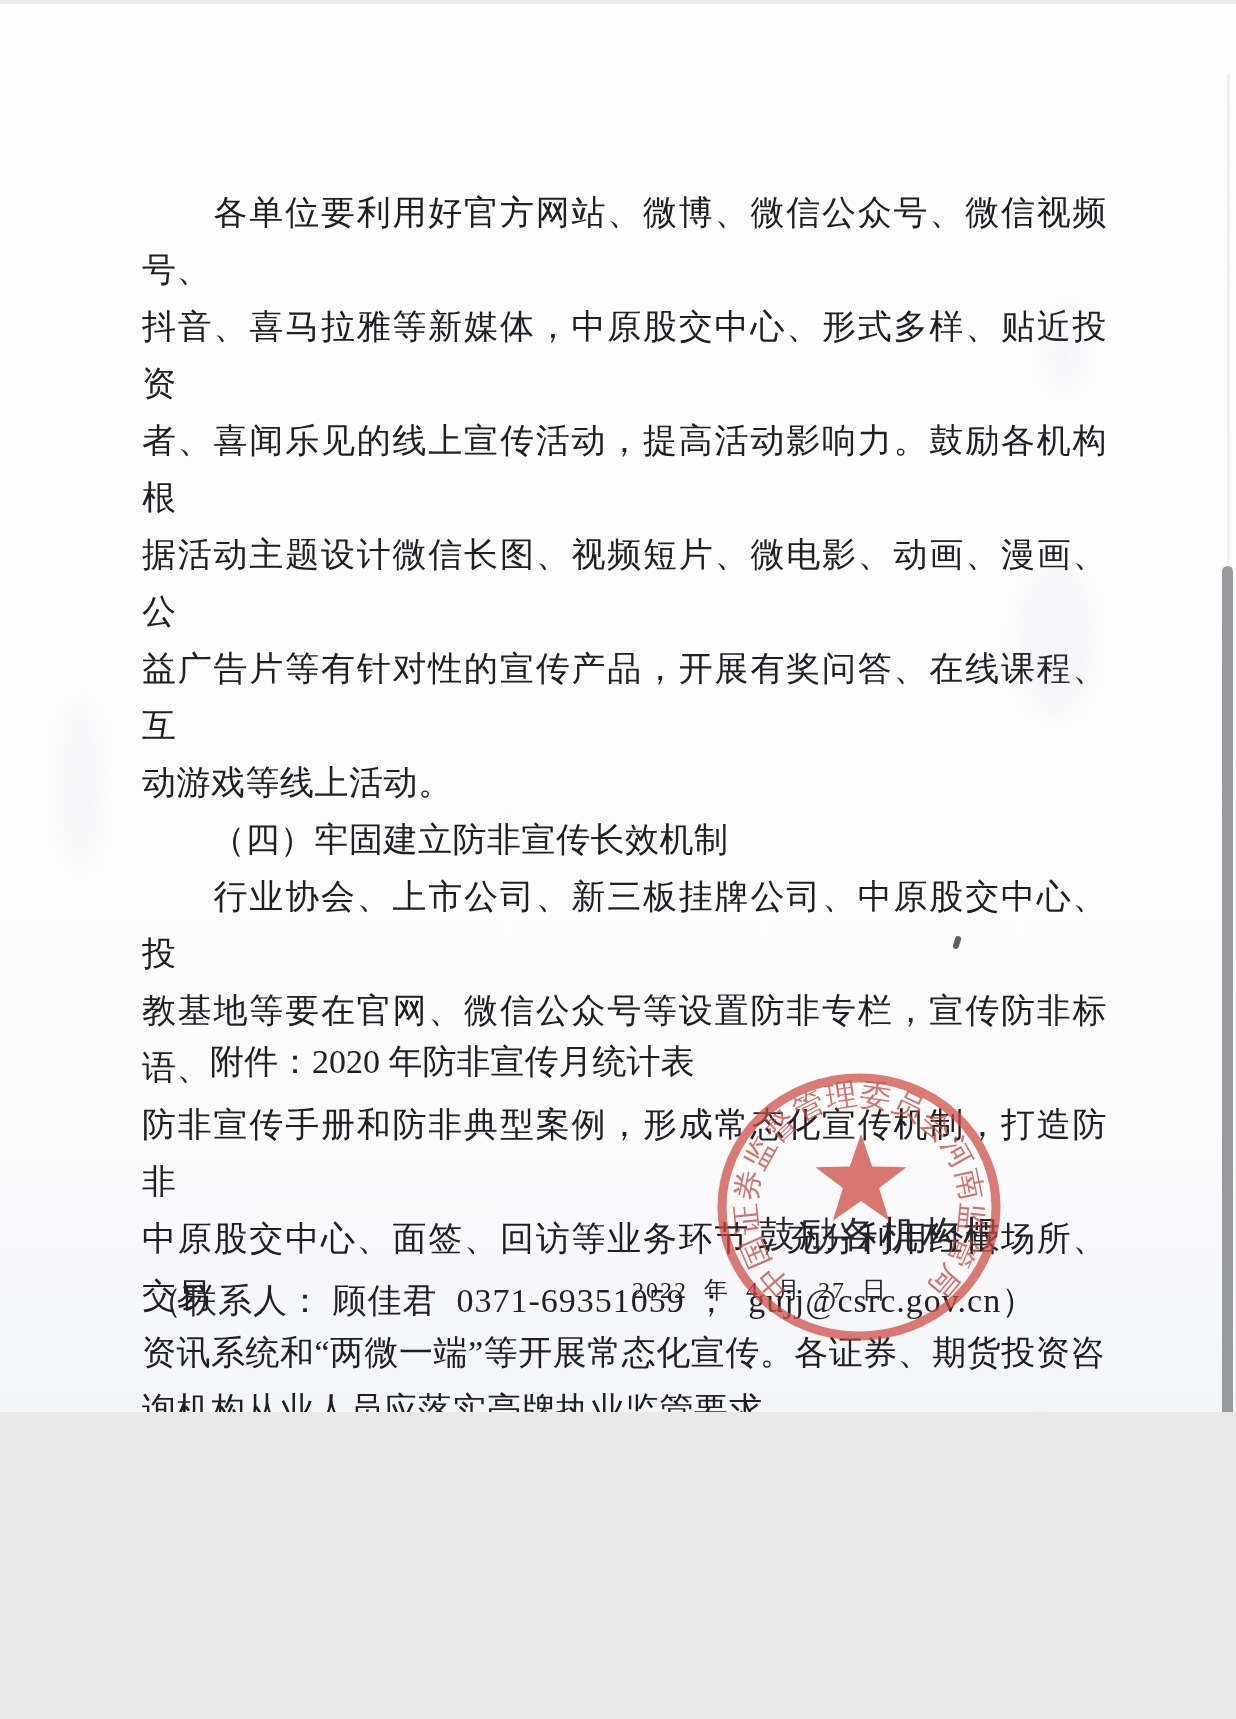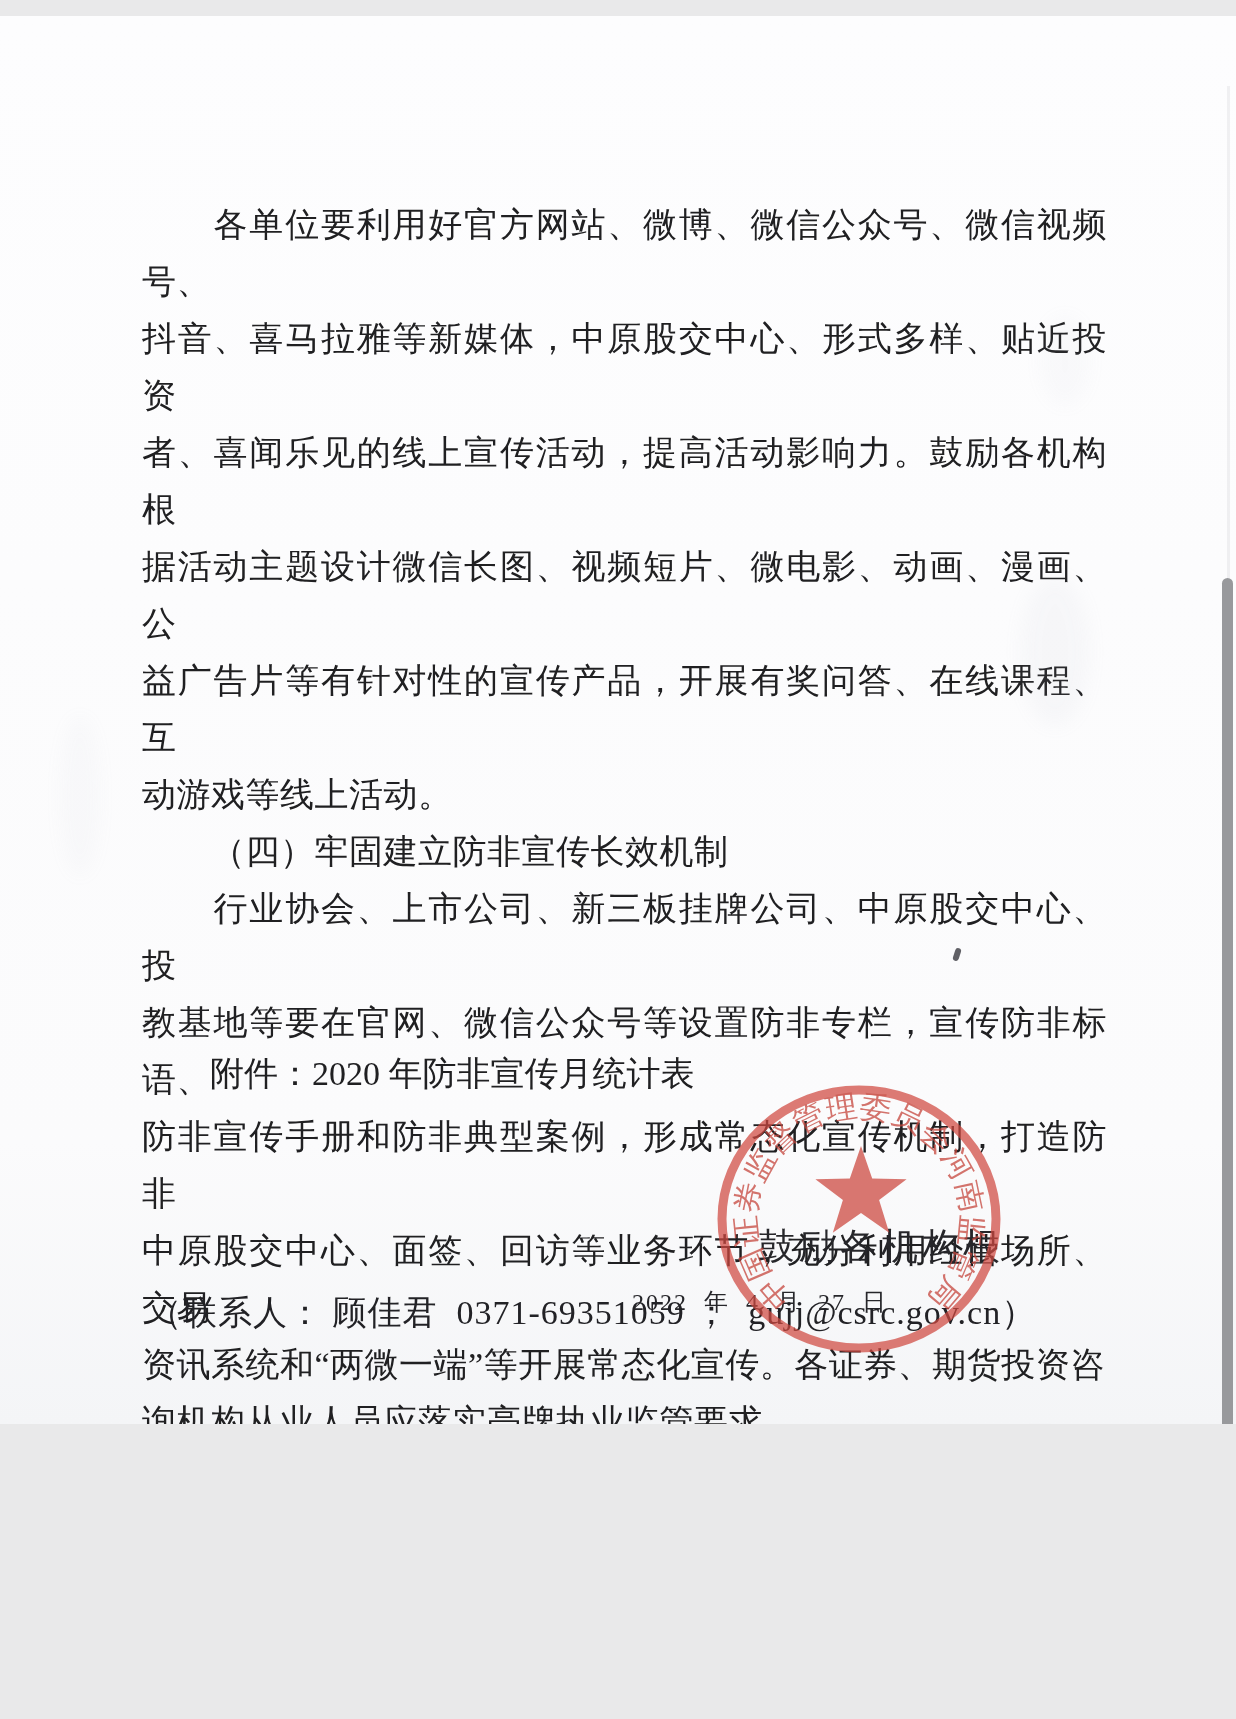--- a/index.html
+++ b/index.html
@@ -1,19 +1,19 @@
 <!DOCTYPE html>
 <html><head>
 <meta charset="utf-8">
 <style>
   html,body{margin:0;padding:0;background:#e9e9ea;}
   .page{
     position:relative;
     width:1236px;height:1408px;
-    margin:16px auto;
+    margin:4px auto;
     background:linear-gradient(180deg,#fdfdfe 0%, #fbfbfc 80%, #f4f5f7 100%);
     overflow:hidden;
     font-family:"Liberation Serif","DejaVu Serif",serif;
     color:#202022;
   }
   
   .body-text{
     position:absolute;left:142px;top:180px;width:965px;
     font-size:34px;line-height:57px;
     letter-spacing:0.5px;

